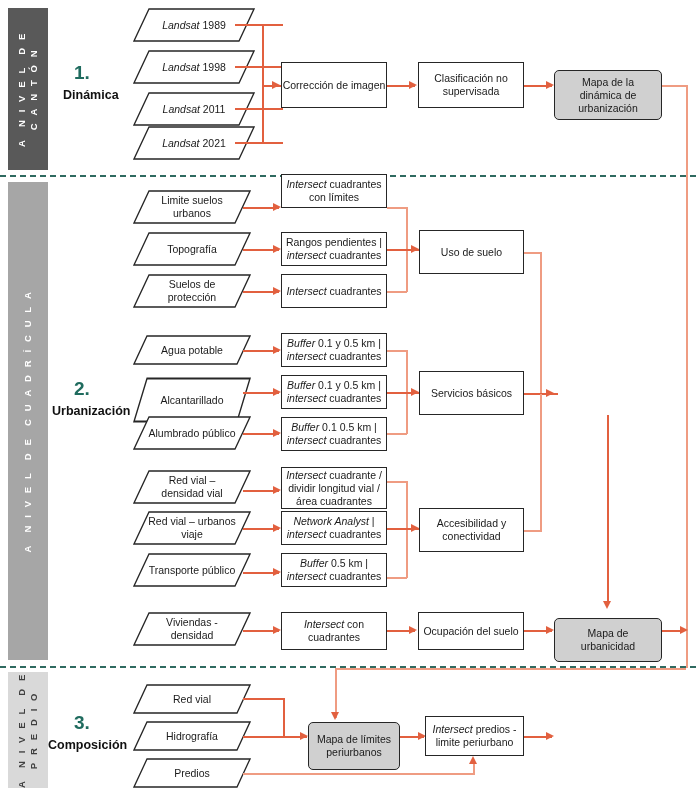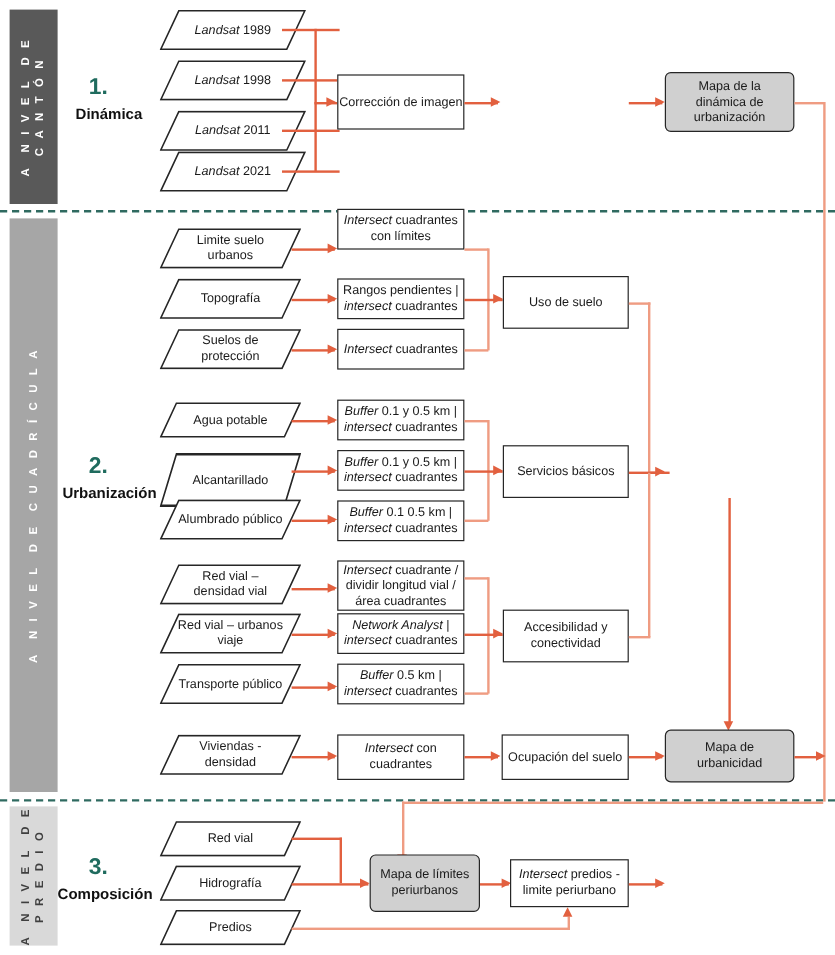--- a/index.html
+++ b/index.html
@@ -30,21 +30,21 @@
 
   
   .sep{position:absolute;left:0;width:696px;height:0;border-top:2px dashed #2f6a60;}
 
   
   .node{position:absolute;box-sizing:border-box;display:flex;align-items:center;
         justify-content:center;text-align:center;font-size:10.5px;color:#1a1a1a;
         line-height:13px;}
   .rect{border:1.3px solid #262626;background:#fff;}
   .pill{border:1.3px solid #262626;background:#fff;border-radius:17px;}
-  .pill-gray{border:1.3px solid #262626;background:#d0d0d0;border-radius:5px;}
+  .pill-gray{border:1.3px solid #262626;background:#d0d0d0;border-radius:5px;margin-top:10px;}
   .para{background:transparent;border:none;}
   .para .pshape{position:absolute;left:0;top:0;width:100%;height:100%;}
   .para .plabel{position:relative;z-index:2;padding:0 14px;}
   em{font-style:italic;}
 
   
   .ln{position:absolute;background:#e2603f;}
   .ln.h{height:1.6px;}
   .ln.v{width:1.6px;}
   .ln.pale{background:#ef9c82;}
@@ -112,38 +112,41 @@
   <div class="ln v" style="left:262px;top:24px;height:119px;"></div>
   <div class="ln h" style="left:262px;top:85px;width:24px;"></div>
   <div class="ar r" style="left:272px;top:81px;"></div>
 
   <div class="node rect" style="left:281px;top:62px;width:106px;height:46px;">
     <span>Corrección de imagen</span>
   </div>
   <div class="ln h" style="left:387px;top:85px;width:28px;"></div>
   <div class="ar r" style="left:409px;top:81px;"></div>
 
+  <div class="node rect" style="left:418px;top:62px;width:106px;height:46px;">
+    <span>Clasificación no supervisada</span>
+  </div>
   <div class="ln h" style="left:524px;top:85px;width:28px;"></div>
   <div class="ar r" style="left:546px;top:81px;"></div>
 
   <div class="node pill-gray" style="left:554px;top:60px;width:108px;height:50px;">
     <span style="padding:0 8px;">Mapa de la dinámica de urbanización</span>
   </div>
 
   <div class="ln h pale" style="left:662px;top:85px;width:25px;"></div>
   <div class="ln v pale" style="left:686px;top:85px;height:583px;"></div>
   <div class="ln h pale" style="left:335px;top:668px;width:351px;"></div>
   <div class="ln v pale" style="left:335px;top:668px;height:50px;"></div>
   <div class="ar d" style="left:331px;top:712px;"></div>
 
   <div class="node para" style="left:133px;top:190px;width:118px;height:34px;">
     <svg class="pshape" viewBox="0 0 118 34" preserveAspectRatio="none">
         <polygon points="16,1 117,1 102,33 1,33" fill="#fff" stroke="#262626" stroke-width="1.3"></polygon>
       </svg>
-    <span class="plabel">Limite suelo urbanos</span>
+    <span class="plabel">Limite suelos urbanos</span>
   </div>
   <div class="node para" style="left:133px;top:232px;width:118px;height:34px;">
     <svg class="pshape" viewBox="0 0 118 34" preserveAspectRatio="none">
         <polygon points="16,1 117,1 102,33 1,33" fill="#fff" stroke="#262626" stroke-width="1.3"></polygon>
       </svg>
     <span class="plabel">Topografía</span>
   </div>
   <div class="node para" style="left:133px;top:274px;width:118px;height:34px;">
     <svg class="pshape" viewBox="0 0 118 34" preserveAspectRatio="none">
         <polygon points="16,1 117,1 102,33 1,33" fill="#fff" stroke="#262626" stroke-width="1.3"></polygon>

